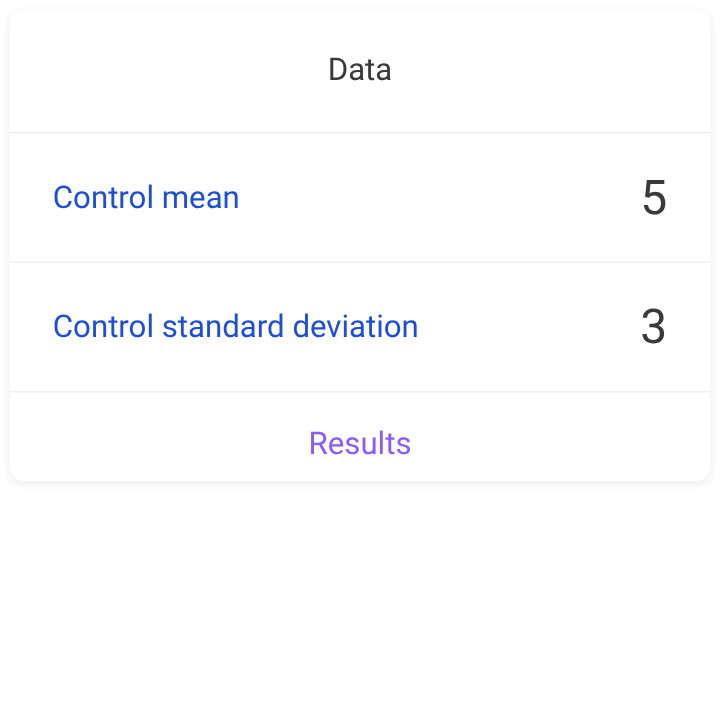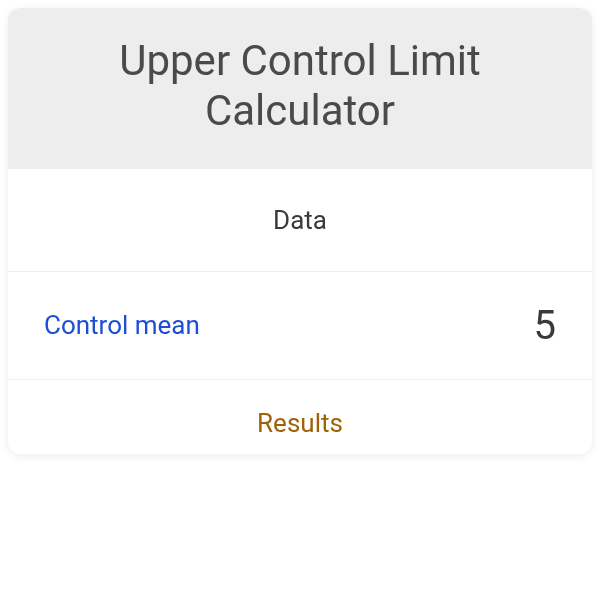--- a/index.html
+++ b/index.html
@@ -58,34 +58,35 @@
       font-size: 40px;
       color: #3a3a3a;
       font-weight: 400;
       text-align: right;
       min-width: 60px;
     }
     .results-header {
       padding: 28px 20px 16px 20px;
       text-align: center;
       font-size: 26px;
-      color: #a16207;
+      color: #8b5cf6;
       font-weight: 400;
     }
   </style>
 </head>
 <body>
 
 <div class="card">
-  <div class="header">
-    <h1>Upper Control Limit Calculator</h1>
-  </div>
 
   <div class="section-header">Data</div>
 
   <div class="row">
     <div class="row-label">Control mean</div>
     <div class="row-value">5</div>
   </div>
 
+  <div class="row">
+    <div class="row-label">Control standard deviation</div>
+    <div class="row-value">3</div>
+  </div>
 
   <div class="results-header">Results</div>
 </div>
 
 </body></html>

